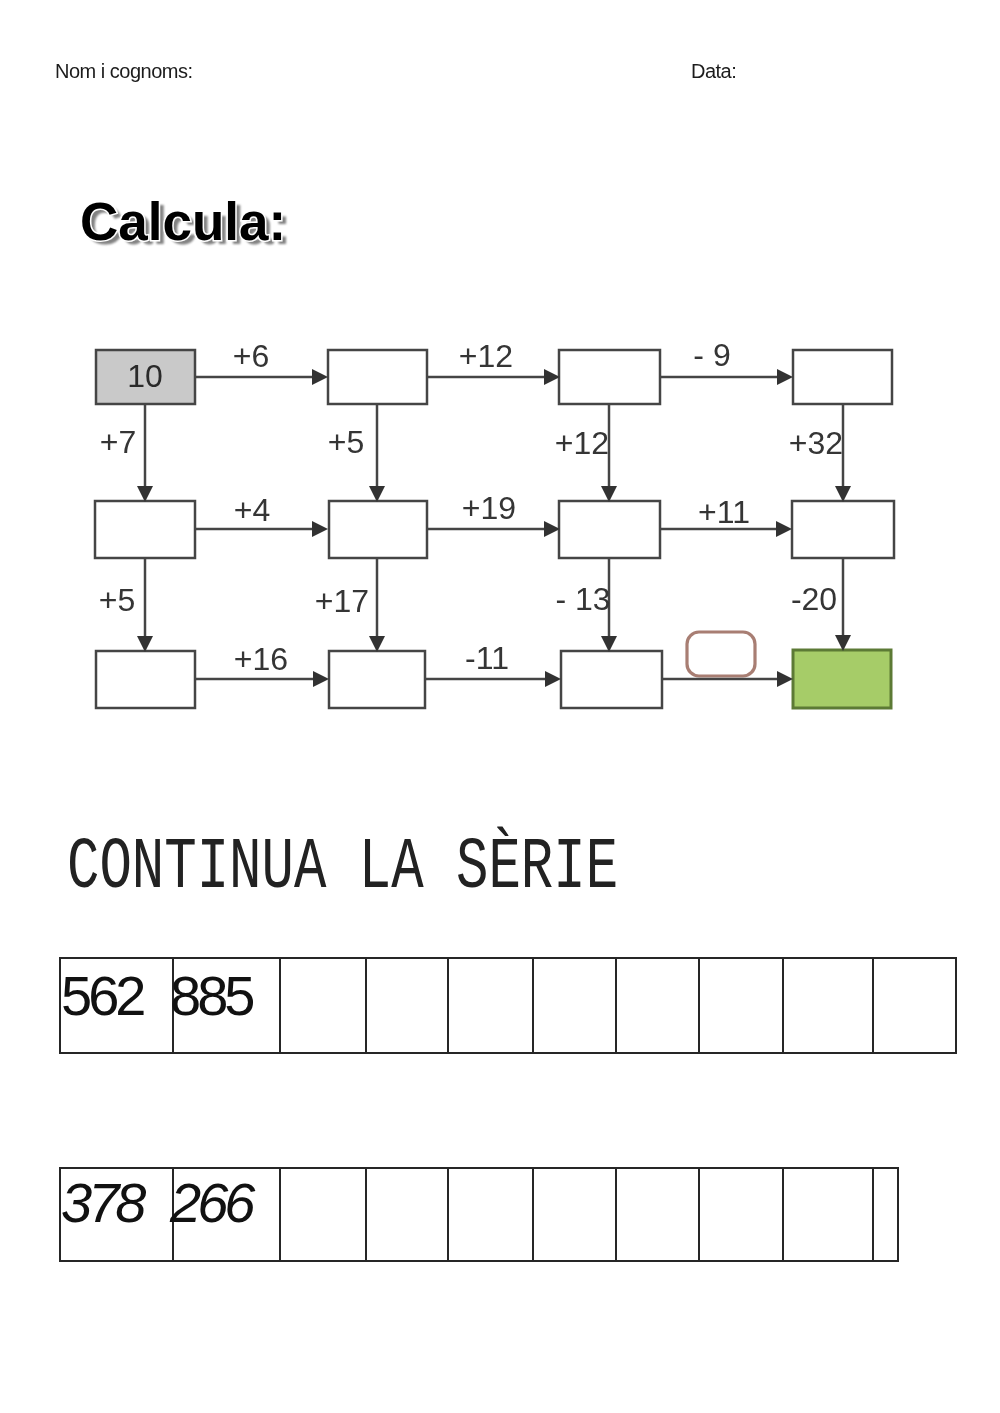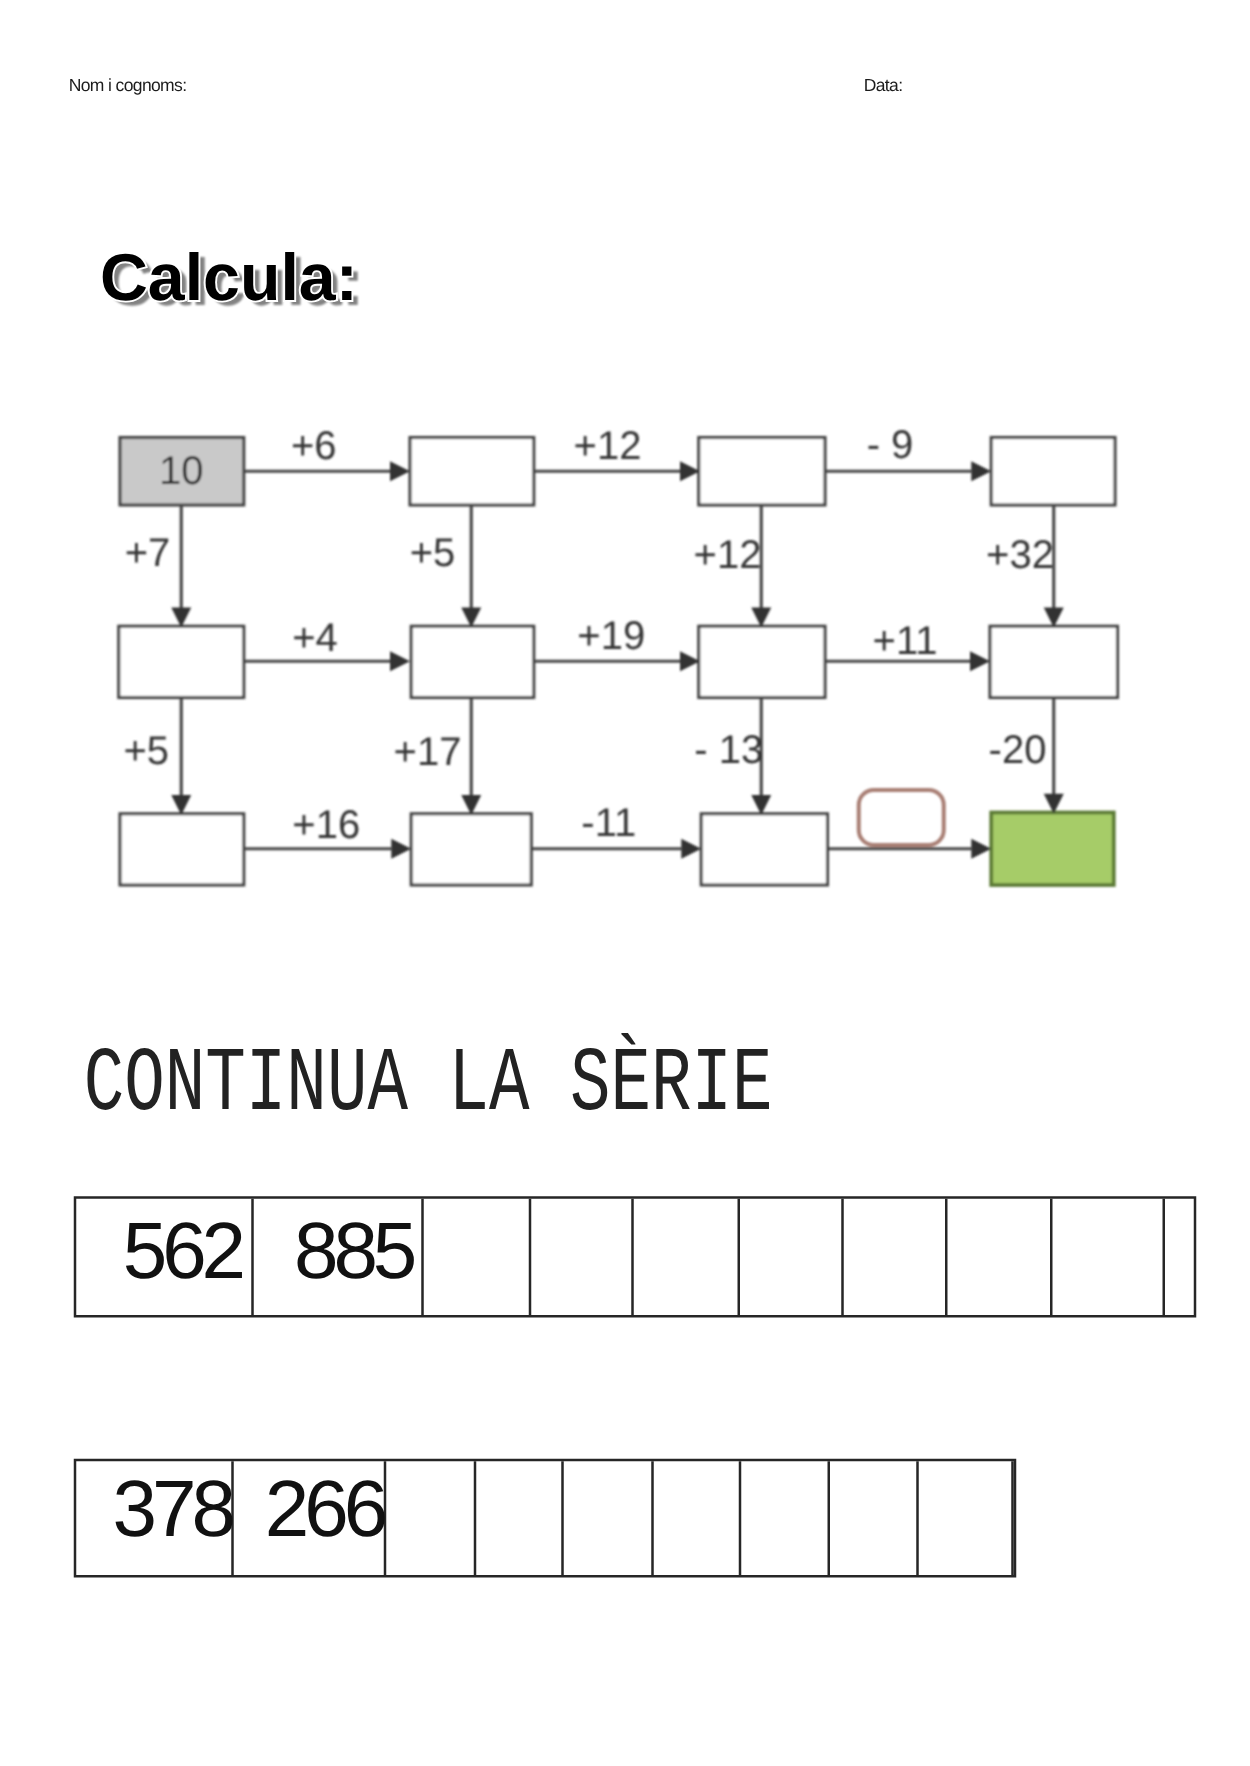--- a/index.html
+++ b/index.html
@@ -1,21 +1,21 @@
 <!DOCTYPE html>
 <html><head>
 <meta charset="utf-8">
 <style>
   html,body{margin:0;padding:0;background:#ffffff;}
   #page{position:relative;width:1000px;height:1413px;background:#ffffff;overflow:hidden;
         font-family:"Liberation Sans",sans-serif;}
-  .hdr{position:absolute;font-size:14px;color:#1c1c1c;letter-spacing:-0.5px;}
+  .hdr{position:absolute;font-size:20px;color:#1c1c1c;letter-spacing:-0.5px;}
   .cell{border-right:2px solid #262626;box-sizing:border-box;height:100%;}
   .cell.last{border-right:none;}
-  .num{font-size:64px;color:#111;letter-spacing:-4px;text-align:center;line-height:1;padding-top:9px;margin-left:29px;}
+  .num{font-size:56px;color:#111;letter-spacing:-4px;text-align:left;line-height:1;padding-top:9px;}
 </style>
 </head>
 <body>
 <div id="page">
 
   <div class="hdr" style="left:55px;top:60px;">Nom i cognoms:</div>
 
   <div class="hdr" style="left:691px;top:60px;">Data:</div>
 
   <svg style="position:absolute;left:57px;top:170px;" width="320" height="100" viewBox="0 0 320 100">
@@ -133,21 +133,21 @@
     <div class="cell" style="width:86px;"></div>
     <div class="cell" style="width:82px;"></div>
     <div class="cell" style="width:85px;"></div>
     <div class="cell" style="width:83px;"></div>
     <div class="cell" style="width:83px;"></div>
     <div class="cell" style="width:84px;"></div>
     <div class="cell" style="width:90px;"></div>
     <div class="cell last" style="flex:1;"></div>
   </div>
 
-  <div style="position:absolute;left:59px;top:1167px;width:754px;height:95px;border:2px solid #262626;box-sizing:border-box;display:flex;">
+  <div style="position:absolute;left:59px;top:1167px;width:840px;height:95px;border:2px solid #262626;box-sizing:border-box;display:flex;font-style:italic;">
 
     <div class="cell num" style="width:113px;padding-top:6px;">378</div>
 
     <div class="cell num" style="width:107px;padding-top:6px;text-indent:-4px;">266</div>
 
     <div class="cell" style="width:86px;"></div>
     <div class="cell" style="width:82px;"></div>
     <div class="cell" style="width:85px;"></div>
     <div class="cell" style="width:83px;"></div>
     <div class="cell" style="width:83px;"></div>

